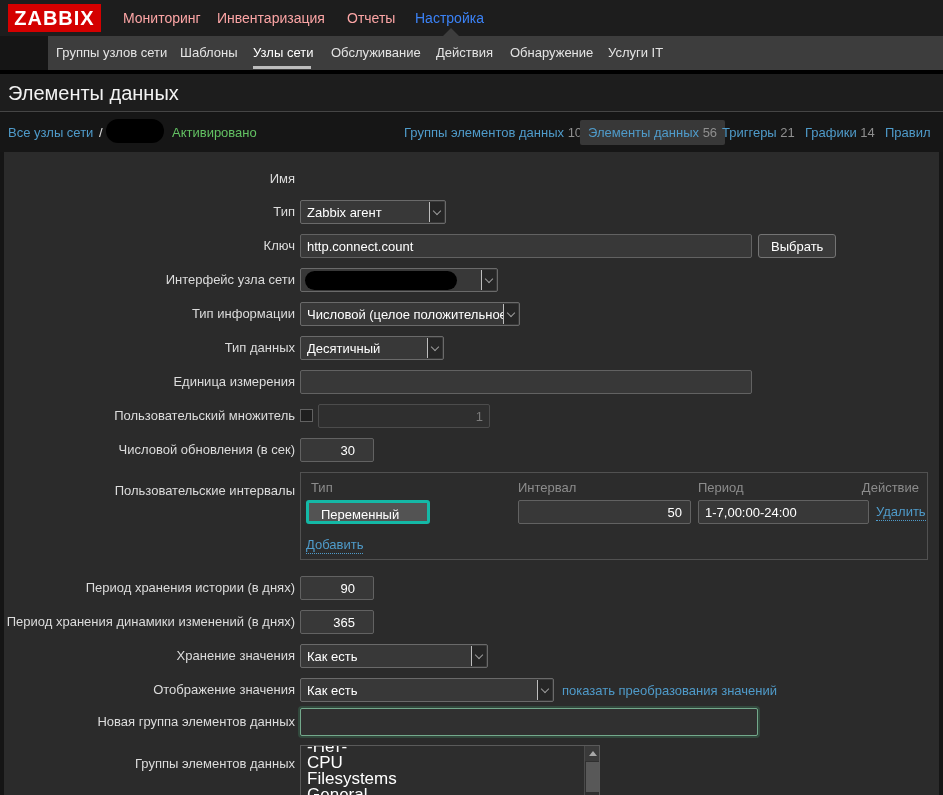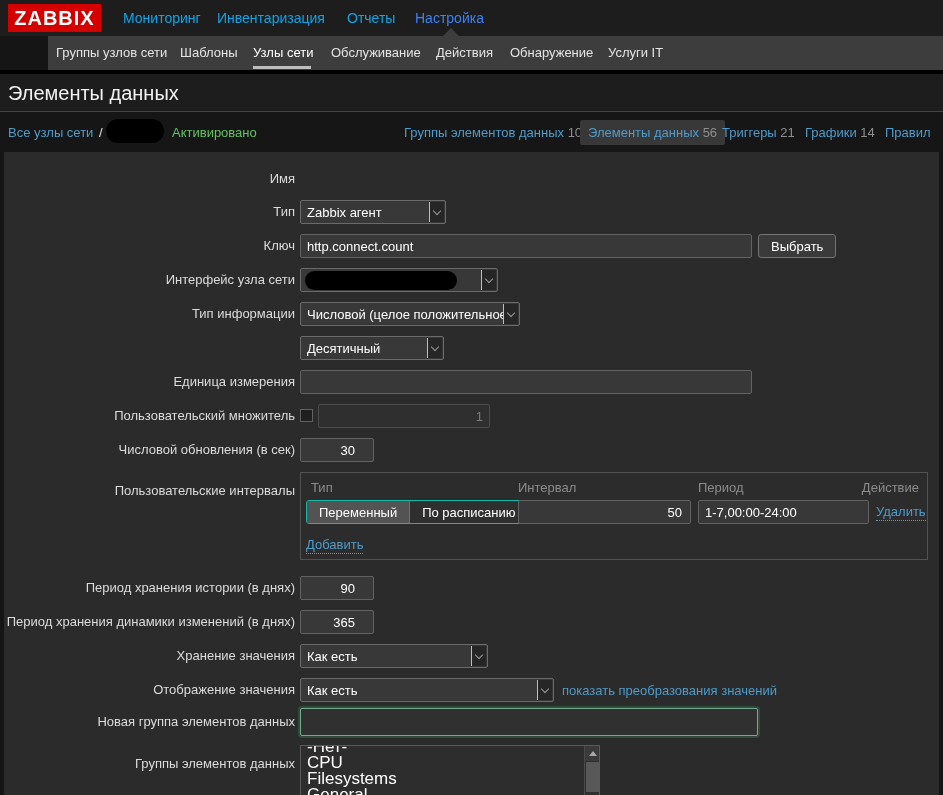--- a/index.html
+++ b/index.html
@@ -5,21 +5,21 @@
   * { margin:0; padding:0; box-sizing:border-box; }
   html,body { background:#111; }
   body { font-family:"Liberation Sans", sans-serif; }
   .screen { position:relative; width:943px; height:795px; overflow:hidden; background:#151515; }
 
   
   .topbar { position:absolute; left:0; top:0; width:943px; height:36px; background:#1d1d1d; }
   .logo { position:absolute; left:8px; top:4px; width:93px; height:28px; background:#d40000;
           color:#fff; font-weight:bold; font-size:20px; letter-spacing:1px;
           display:flex; align-items:center; justify-content:center; }
-  .menu-item { position:absolute; top:10px; font-size:14px; color:#0ea5e9; cursor:pointer; white-space:nowrap; }
+  .menu-item { position:absolute; top:10px; font-size:14px; color:#fca5a5; cursor:pointer; white-space:nowrap; }
   .menu-item.active { color:#3b82f6; }
   .nav-pointer { position:absolute; top:28px; left:443px; width:0; height:0;
                  border-left:8px solid transparent; border-right:8px solid transparent;
                  border-bottom:8px solid #3d3d3d; }
 
   
   .subnav { position:absolute; left:0; top:36px; width:943px; height:34px; background:#3d3d3d;margin-left:48px; }
   .subnav-item { position:absolute; top:9px; font-size:13px; color:#e4e4e4; cursor:pointer; white-space:nowrap; }
   .subnav-item.active { color:#ffffff; }
   .subnav-underline { position:absolute; left:205px; top:30px; width:58px; height:3px; background:#bdbdbd; }
@@ -59,21 +59,21 @@
   .chev { width:6px; height:6px; border-right:1px solid #9b9b9b; border-bottom:1px solid #9b9b9b;
           transform:rotate(45deg); margin-top:-3px; }
   .btn { position:absolute; height:24px; background:#3a3a3a; border:1px solid #747474; border-radius:3px;
          color:#fff; font-family:"Liberation Sans", sans-serif; font-size:13px; padding:0 12px; cursor:pointer; }
   .checkbox { position:absolute; width:13px; height:13px; background:#1f1f1f; border:1px solid #616161; cursor:pointer; }
 
   
   .int-box { position:absolute; left:296px; top:320px; width:628px; height:88px; border:1px solid #515151; background:#2c2c2c; }
   .int-hdr { position:absolute; top:7px; font-size:13px; color:#8c8c8c; white-space:nowrap; }
   .toggle { position:absolute; left:5px; top:27px; height:24px; display:inline-flex;
-            border:1px solid #14b8a6; border-radius:3px; overflow:hidden; }
+            border:3px solid #14b8a6; border-radius:3px; overflow:hidden;flex-direction:column; }
   .tog-btn { font-size:13px; color:#fff; background:#2f2f2f; padding:4px 12px; cursor:pointer; white-space:nowrap; }
   .tog-btn + .tog-btn { border-left:1px solid #6f6f6f; }
   .tog-btn.sel-on { background:#535353; }
   .dashed-link { border-bottom:1px dotted #4f9bca; padding-bottom:1px; }
 
   
   .inp.focus-green { background:#303030; border:1px solid #74a98c; box-shadow:0 0 0 2px #32493d; height:28px; }
 
   
   .listbox { position:absolute; left:296px; top:593px; width:300px; height:202px;
@@ -164,20 +164,21 @@
     </div>
 
     <div class="lbl" style="top:150px">Тип информации</div>
     <div class="sel" style="left:296px; top:150px; width:220px;">
       <span>Числовой (целое положительное)</span>
       <span class="sel-arrow">
           <span class="chev"></span>
         </span>
     </div>
 
+    <div class="lbl" style="top:184px">Тип данных</div>
     <div class="sel" style="left:296px; top:184px; width:144px;">
       <span>Десятичный</span>
       <span class="sel-arrow">
           <span class="chev"></span>
         </span>
     </div>
 
     <div class="lbl" style="top:218px">Единица измерения</div>
     <input class="inp" style="left: 296px; top: 218px; width: 452px;" value="">
 

